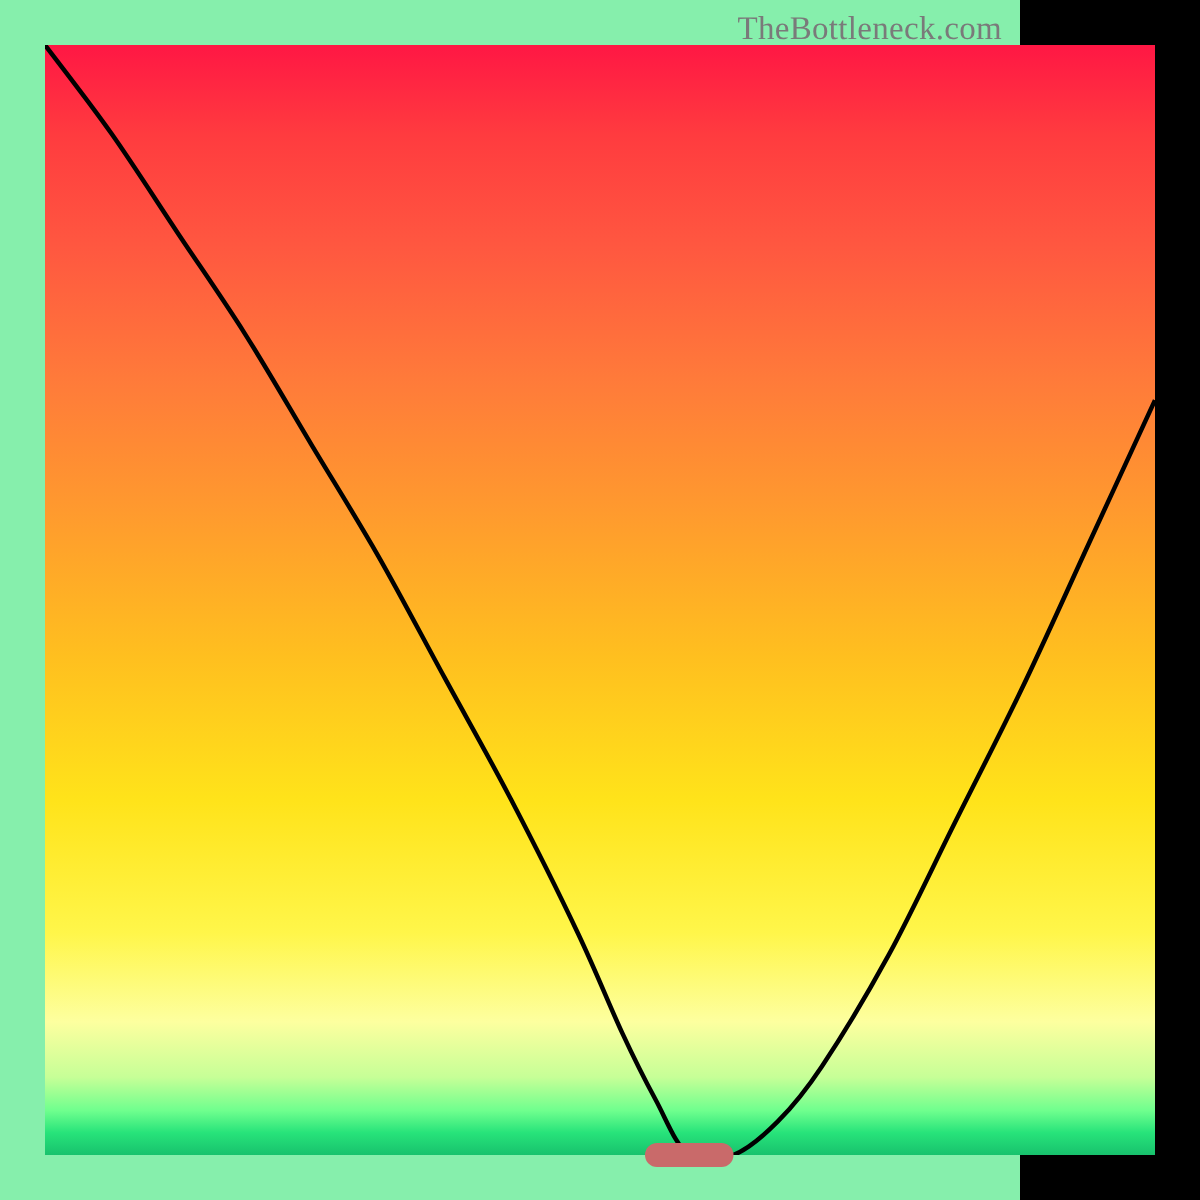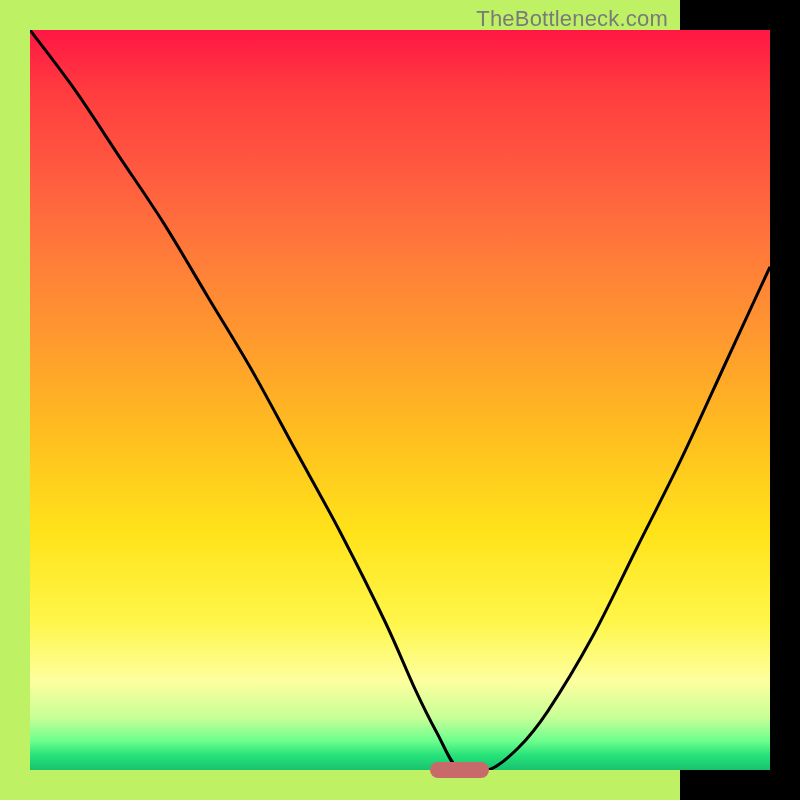--- a/index.html
+++ b/index.html
@@ -8,21 +8,22 @@
     width: 800px;
     height: 800px;
     background: #000;
     overflow: hidden;
     font-family: Arial, Helvetica, sans-serif;
   }
   .frame {
     position: relative;
     width: 680px;
     height: 800px;
-    background: #bef264;
+    background: #86efac;
+    font-family: Liberation Serif, serif;
   }
   .plot-area {
     position: absolute;
     left: 30px;
     top: 30px;
     width: 740px;
     height: 740px;
     
     background: linear-gradient(to bottom,
       #ff1744 0%,

